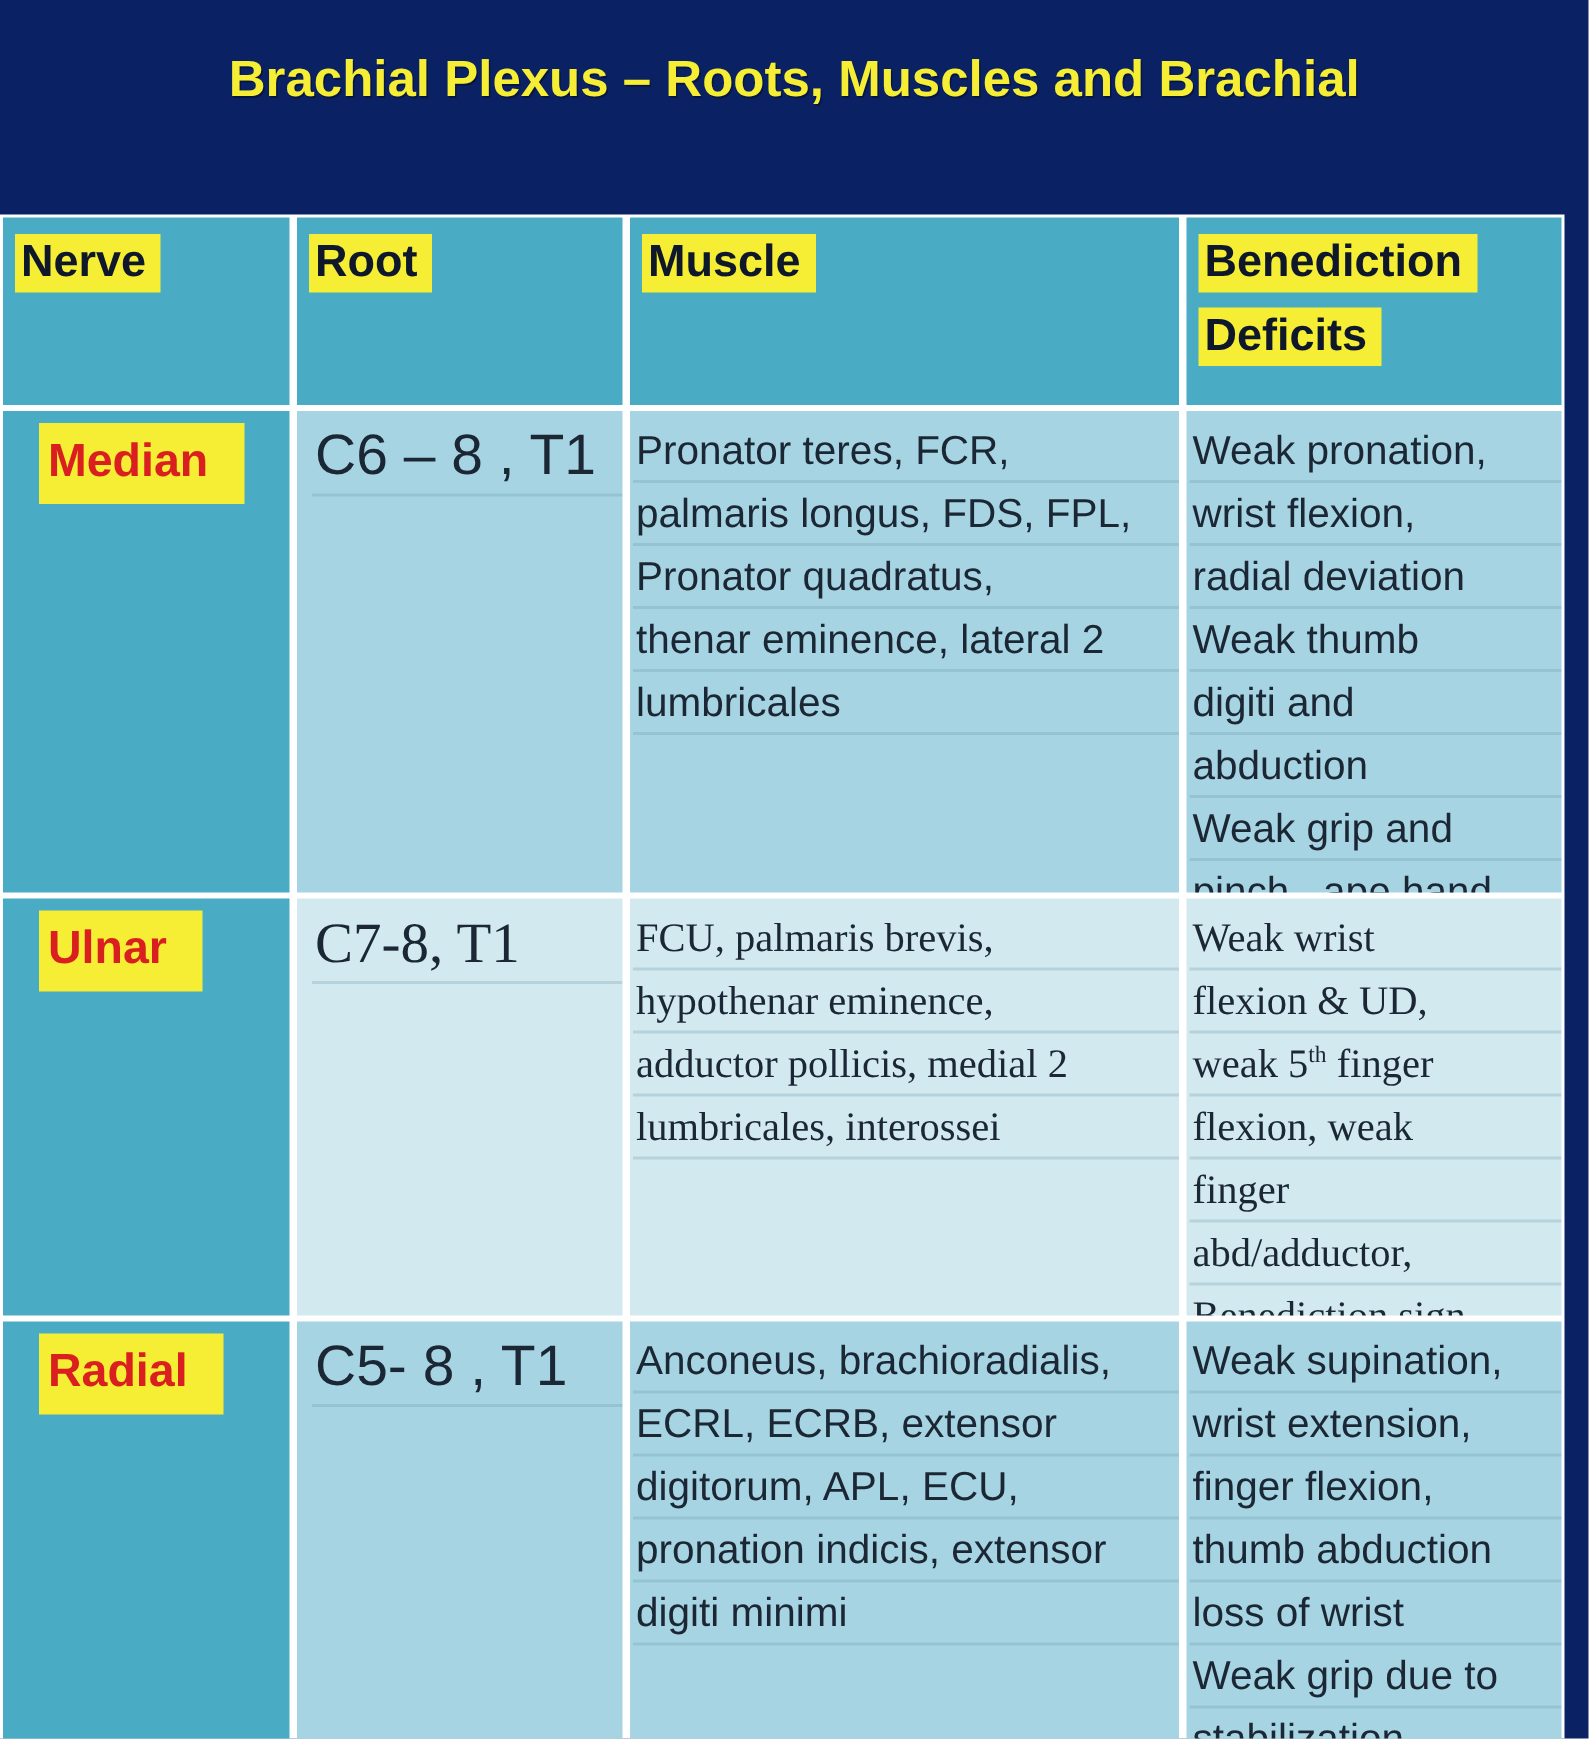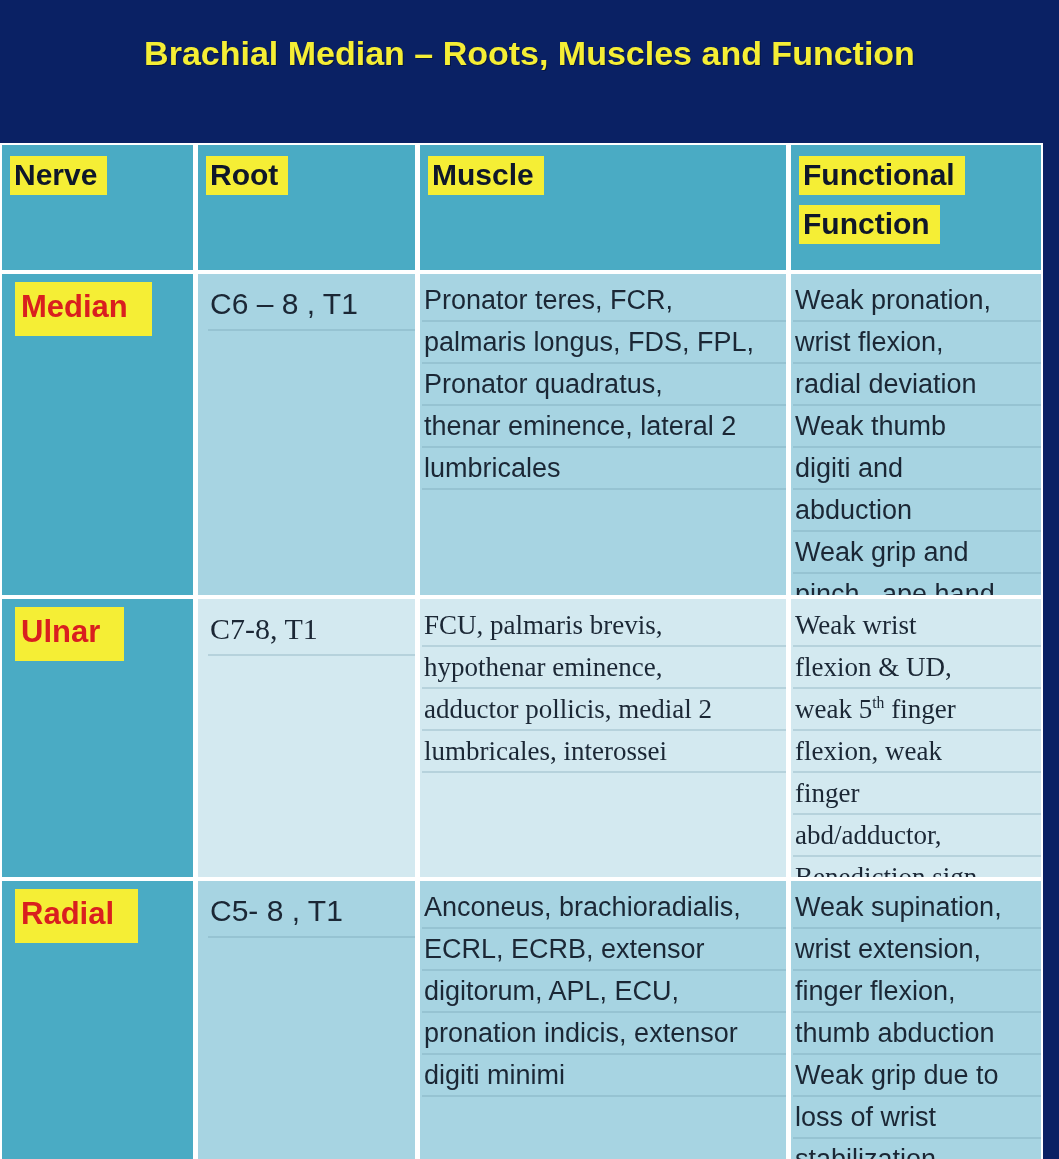--- a/index.html
+++ b/index.html
@@ -36,63 +36,63 @@
     font-weight:bold; font-size:30px; line-height:49px;
   }
   .cell.header .hl{
     background:var(--yellow,#f5ee35);
     color:#0f172a;
     padding:2px 10px 4px 4px;
     -webkit-box-decoration-break:clone; box-decoration-break:clone;
   }
   .cell.nerve{
     background:var(--teal,#4aabc4);
-    padding:8px 13px;
+    padding:8px 24px;
   }
   .cell.nerve .nerve-name{
     display:inline-block;
     background:var(--yellow,#f5ee35);
     color:var(--red,#d91f1f);
     font-weight:bold; font-size:31px; line-height:40px;
     padding:5px 24px 9px 6px;
   }
   .cell.body-a{ background:var(--cell-blue,#a7d4e2); }
   .cell.body-b{ background:var(--cell-blue-light,#d3e9f0);font-family:Liberation Serif, serif; }
-  .cell.root{ font-size:30px; line-height:50px; padding:5px 0 0 10px; }
+  .cell.root{ font-size:38px; line-height:50px; padding:5px 0 0 10px; }
   .cell.root .line{ padding-left:2px; width:98%; }
   .cell.text{ font-size:27px; line-height:40px; padding:6px 0 0 2px; }
   .line{
     display:block; white-space:nowrap;
     border-bottom:2px solid rgba(106,152,170,0.28);
     padding:0 2px;
   }
   sup{ font-size:0.58em; vertical-align:super; line-height:0; }
 </style>
 </head>
 <body>
 
 <div class="slide">
 
   <div class="title-band">
-    <div class="title">Brachial Median – Roots, Muscles and Function</div>
+    <div class="title">Brachial Plexus – Roots, Muscles and Brachial</div>
   </div>
 
   <div class="table">
 
     <div class="cell header">
       <span class="hl">Nerve</span>
     </div>
     <div class="cell header">
       <span class="hl">Root</span>
     </div>
     <div class="cell header">
       <span class="hl">Muscle</span>
     </div>
     <div class="cell header">
-      <span class="hl">Functional Function</span>
+      <span class="hl">Benediction Deficits</span>
     </div>
 
     <div class="cell nerve">
       <span class="nerve-name">Median</span>
     </div>
     <div class="cell root body-a">
       <span class="line">C6 – 8 , T1</span>
     </div>
     <div class="cell text body-a">
         <span class="line">Pronator teres, FCR,</span>
@@ -145,19 +145,19 @@
         <span class="line">ECRL, ECRB, extensor</span>
         <span class="line">digitorum, APL, ECU,</span>
         <span class="line">pronation indicis, extensor</span>
         <span class="line">digiti minimi</span>
       </div>
     <div class="cell text body-a">
         <span class="line">Weak supination,</span>
         <span class="line">wrist extension,</span>
         <span class="line">finger flexion,</span>
         <span class="line">thumb abduction</span>
+        <span class="line">loss of wrist</span>
         <span class="line">Weak grip due to</span>
-        <span class="line">loss of wrist</span>
         <span class="line">stabilization</span>
       </div>
 
   </div>
 </div>
 
 </body></html>

